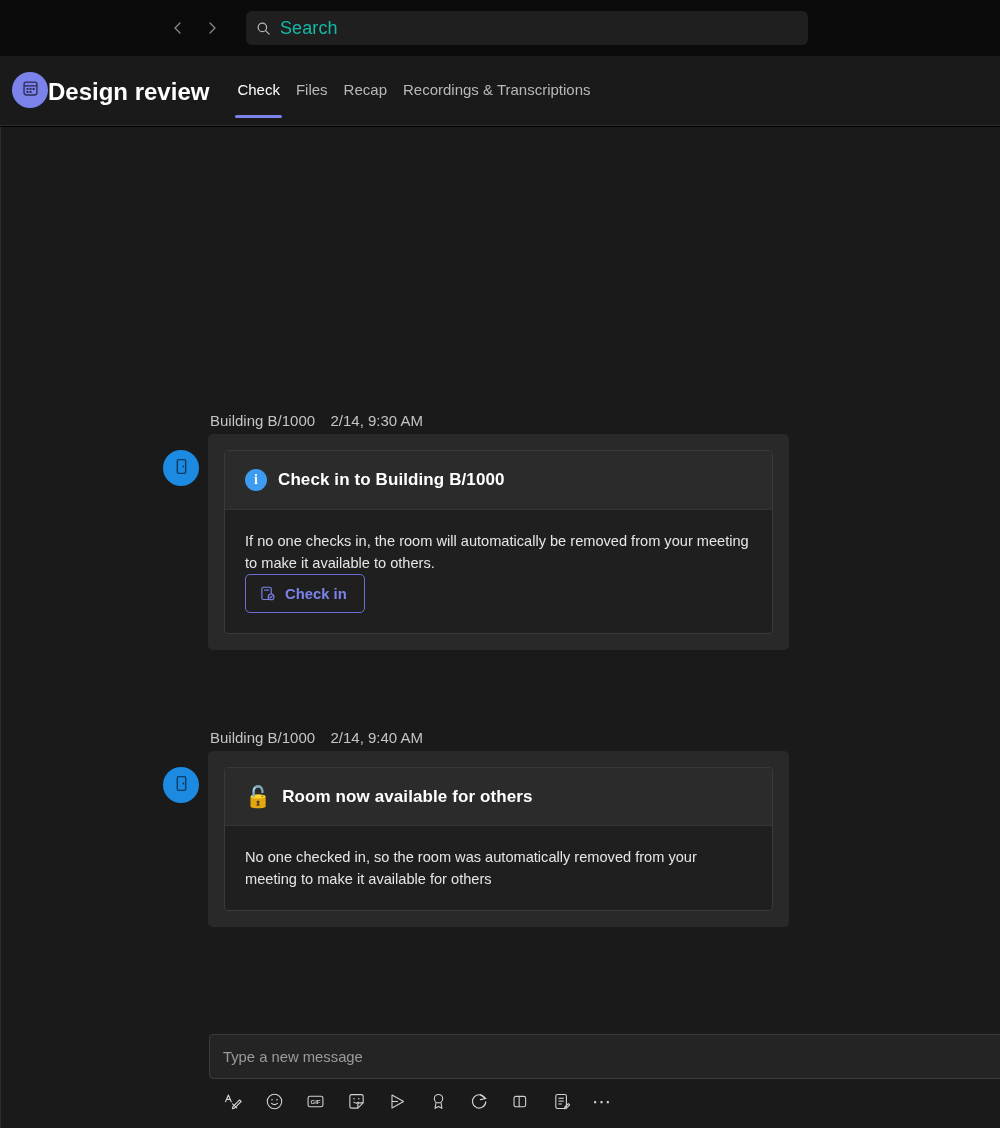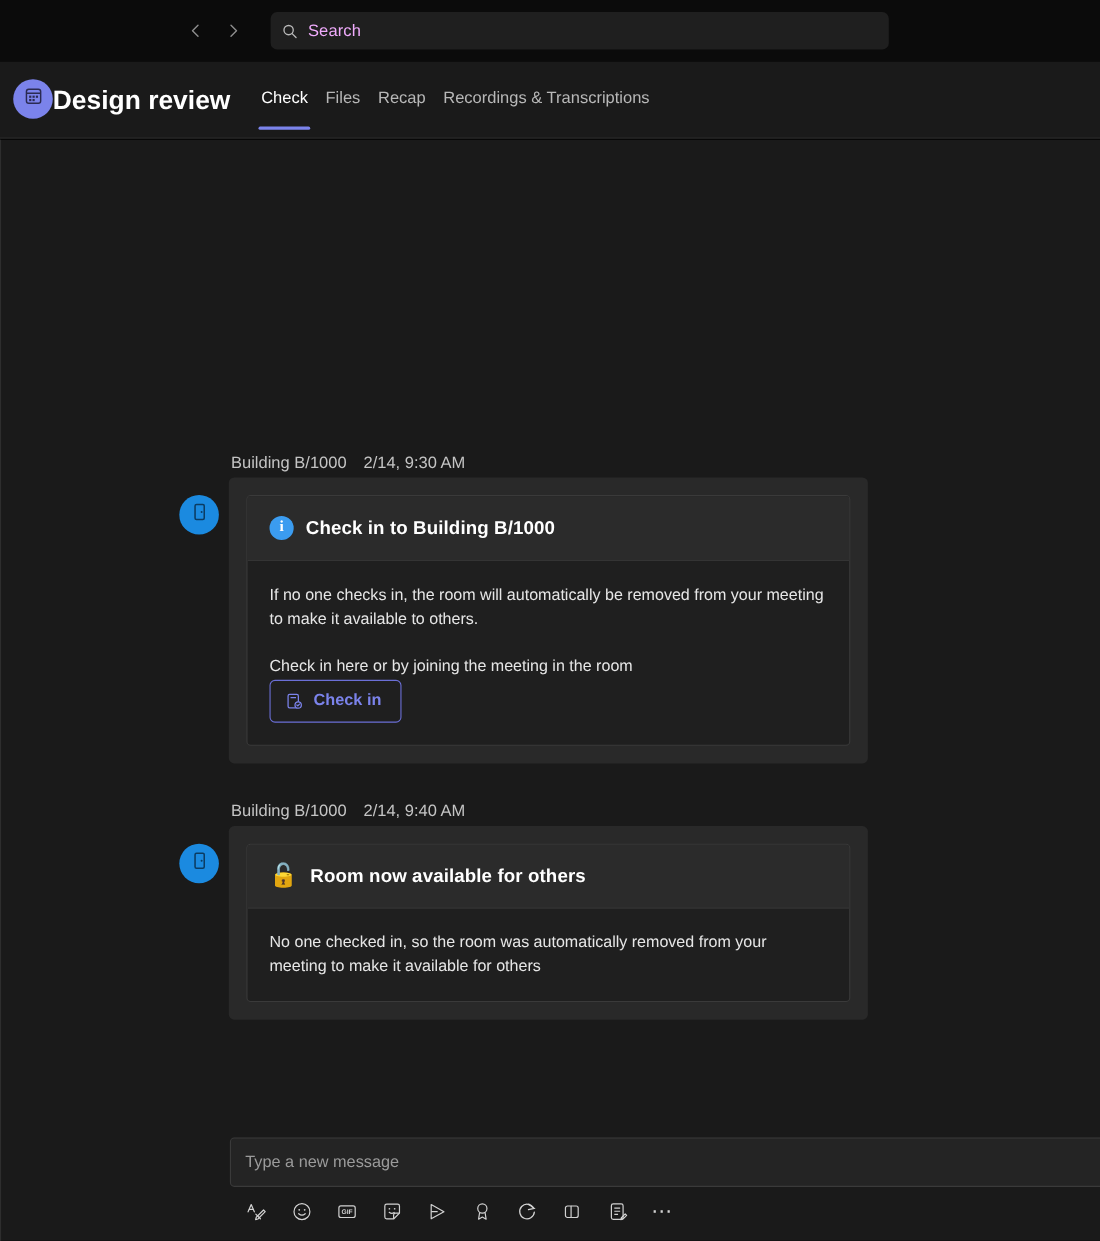--- a/index.html
+++ b/index.html
@@ -27,21 +27,21 @@
   .searchbar {
     margin-left: 18px;
     width: 562px; height: 34px;
     background: #1f1f1f;
     border-radius: 6px;
     display: flex; align-items: center;
     padding: 0 10px;
   }
   .searchbar .mag { color: #b9b9b9; display: flex; align-items: center; margin-right: 9px; }
   .search-placeholder {
-    color: #f0abfc; font-size: 15px; letter-spacing: .1px;
+    color: #14b8a6; font-size: 18px; letter-spacing: .1px;
   }
 
   
   .meet-header {
     position: absolute; left: 0; top: 56px; width: 1000px; height: 70px;
     background: #1a1a1a;
     display: flex; align-items: flex-start;
     border-bottom: 1px solid #2b2b2b;
   }
   .meet-avatar {
@@ -238,21 +238,20 @@
         </span>
       </div>
       <div class="bubble">
         <div class="card">
           <div class="card-header">
             <span class="info-icon">i</span>
             <span class="title">Check in to Building B/1000</span>
           </div>
           <div class="card-body">
             <p>If no one checks in, the room will automatically be removed from your meeting to make it available to others.</p>
-            <p>Check in here or by joining the meeting in the room</p>
             <button class="checkin-btn">
               <span>
                 <svg width="17" height="17" viewBox="0 0 20 20" fill="none" stroke="#7b83eb" stroke-width="1.35">
                   <rect x="3.4" y="2.6" width="11" height="14.4" rx="1.7"></rect>
                   <path d="M6.0 6.0 H11.9"></path>
                   <circle cx="14.2" cy="14.0" r="3.4" fill="#1f1f1f"></circle>
                   <path d="M12.8 14.0 L13.8 15.0 L15.6 13.0" stroke-linecap="round" stroke-linejoin="round"></path>
                 </svg>
               </span>
               <span>Check in</span>

